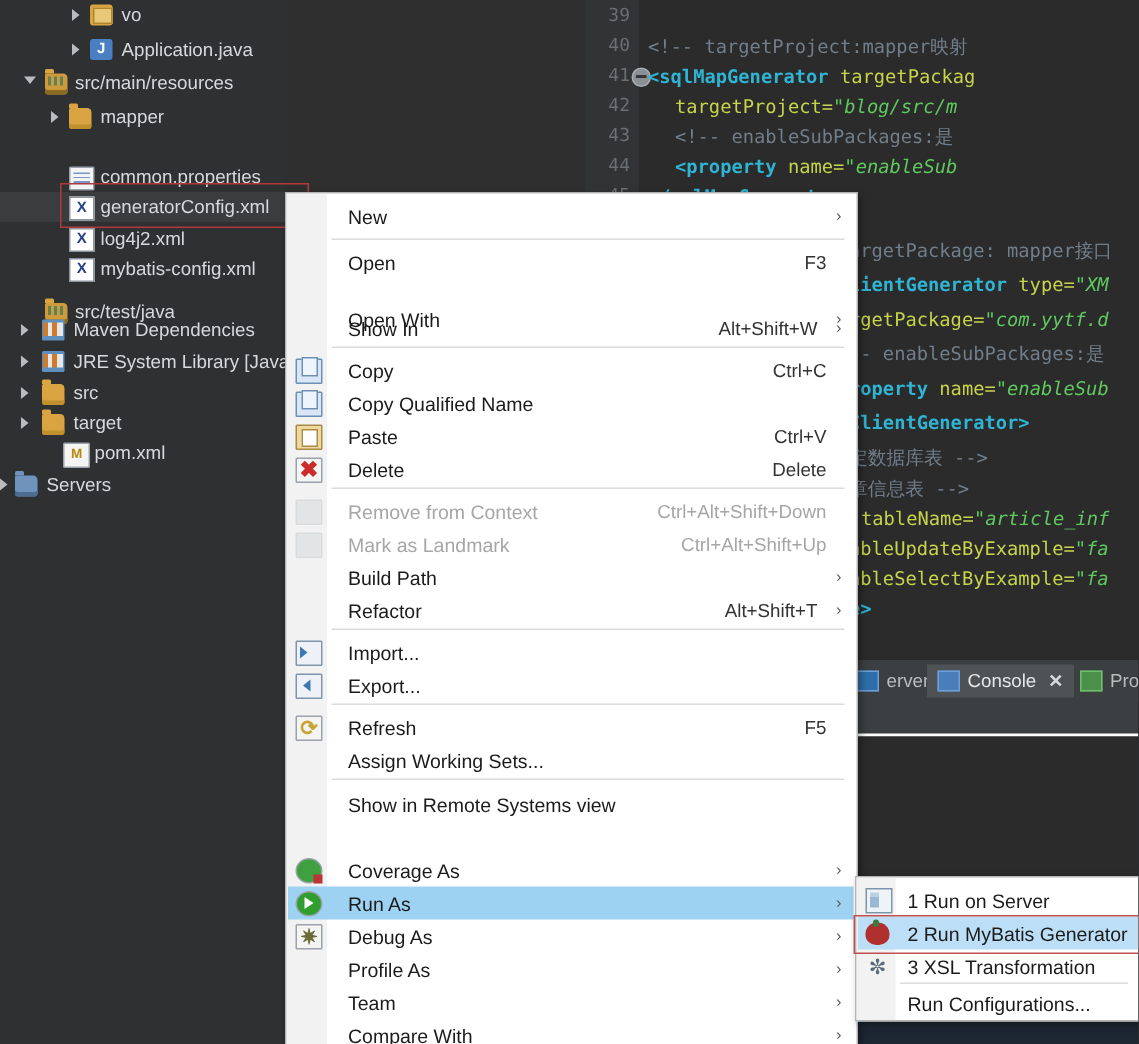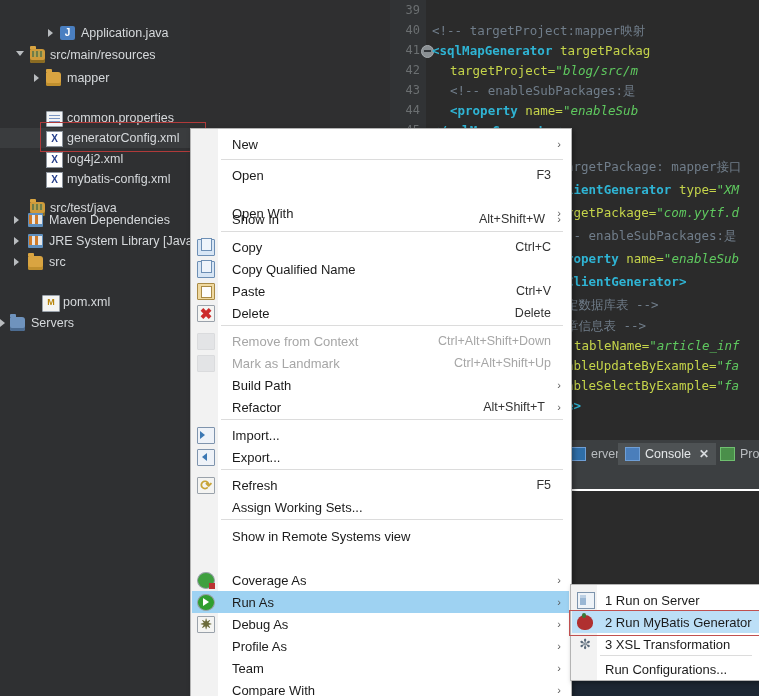--- a/index.html
+++ b/index.html
@@ -332,20 +332,25 @@
     <div id="consoletext">e,</div>
     <div id="consoleline"></div>
     <div id="consolebody"></div>
   </div>
   <div id="bottomband">
     <div class="bb">以下内容被遮挡无法显示</div>
   </div>
 
   <div id="tree">
 
+    <div class="trow" style="top:0px;">
+      <span class="arrow" style="left:48px; top:6px;"></span>
+      <span class="ico pkg" style="left:60px; top:3px;"></span>
+      <span class="tlabel" style="left:81px;">vo</span>
+    </div>
 
     <div class="trow" style="top:23px;">
       <span class="arrow" style="left:48px; top:6px;"></span>
       <span class="ico javaico" style="left:60px; top:3px;">J</span>
       <span class="tlabel" style="left:81px;">Application.java</span>
     </div>
 
     <div class="trow" style="top:45px;">
       <span class="arrow open" style="left:16px; top:6px;"></span>
       <span class="ico folder src" style="left:30px; top:4px;"></span>
@@ -395,20 +400,25 @@
       <span class="ico libico" style="left:28px; top:3px;"></span>
       <span class="tlabel" style="left:49px;">JRE System Library [Java</span>
     </div>
 
     <div class="trow" style="top:252px;">
       <span class="arrow" style="left:14px; top:6px;"></span>
       <span class="ico folder" style="left:28px; top:4px;"></span>
       <span class="tlabel" style="left:49px;">src</span>
     </div>
 
+    <div class="trow" style="top:272px;">
+      <span class="arrow" style="left:14px; top:6px;"></span>
+      <span class="ico folder" style="left:28px; top:4px;"></span>
+      <span class="tlabel" style="left:49px;">target</span>
+    </div>
 
     <div class="trow" style="top:292px;">
       <span class="ico mico" style="left:42px; top:3px;">M</span>
       <span class="tlabel" style="left:63px;">pom.xml</span>
     </div>
 
     <div class="trow" style="top:313px;">
       <span class="arrow" style="left:0px; top:6px;"></span>
       <span class="ico folder serv" style="left:10px; top:4px;"></span>
       <span class="tlabel" style="left:31px;">Servers</span>

